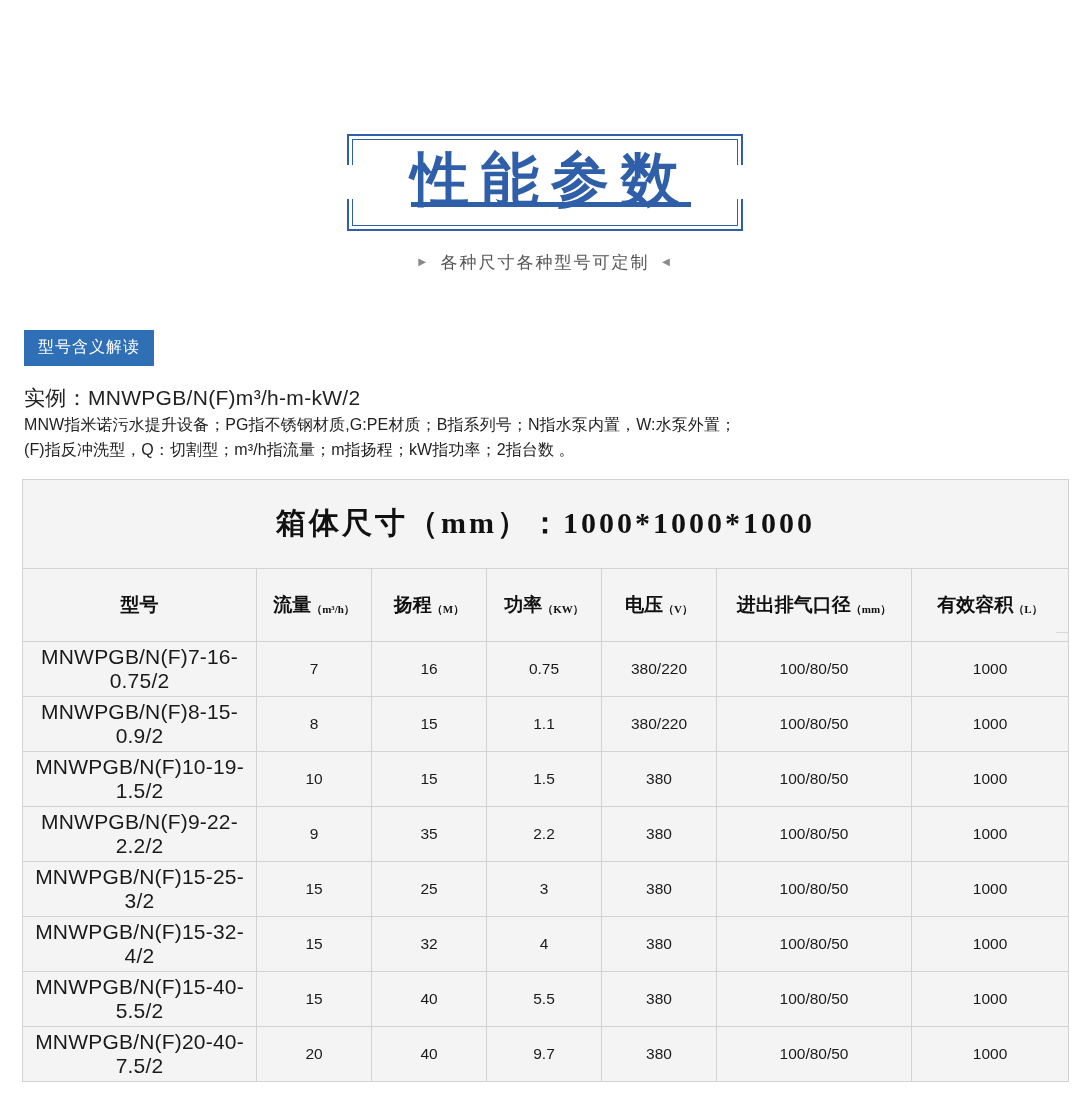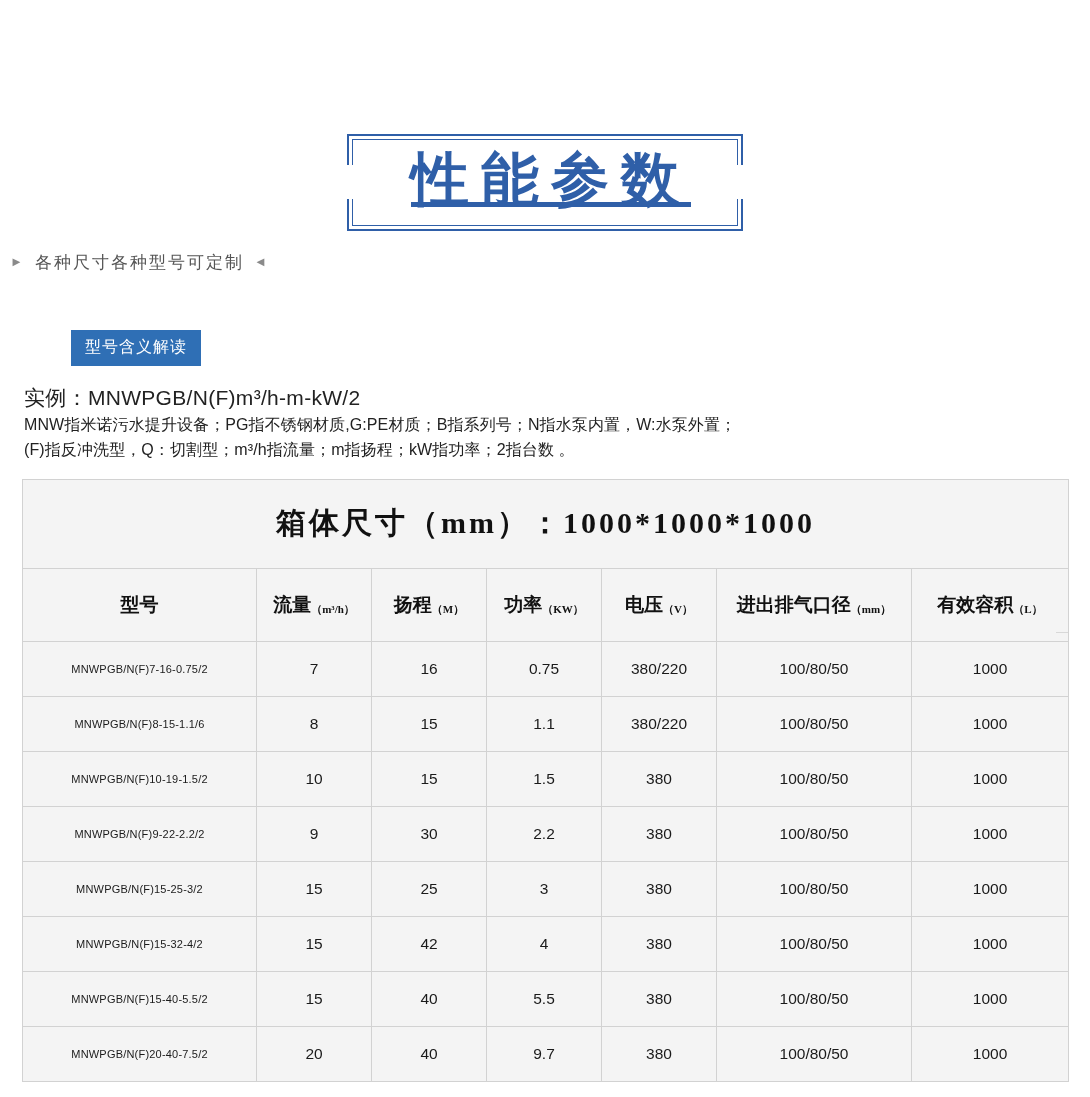--- a/index.html
+++ b/index.html
@@ -51,37 +51,36 @@
     position: absolute;
     background: #ffffff;
     width: 14px;
     height: 34px;
   }
   .notch.left  { left: -8px;  top: 50%; transform: translateY(-50%); }
   .notch.right { right: -8px; top: 50%; transform: translateY(-50%); }
 
   .subtitle {
     margin-top: 20px;
-    text-align: left;
+    text-align: center;
     font-size: 17px;
     color: #555;
     letter-spacing: 2px;
   }
   .subtitle .tri {
     color: #8a8a8a;
     font-size: 13px;
     vertical-align: 2px;
     padding: 0 10px;
   }
 
   
   .tag-row {
     margin-top: 56px;
     padding-left: 24px;
-    margin-left: 47px;
   }
   .tag {
     display: inline-block;
     background: #2f6fb5;
     color: #ffffff;
     font-size: 16px;
     padding: 7px 14px 8px 14px;
     letter-spacing: 1px;
   }
 
@@ -139,21 +138,21 @@
     font-weight: bold;
     vertical-align: -2px;
     letter-spacing: 0;
   }
   .data-cell {
     height: 52px;
     font-size: 15.5px;
     color: #1a1a1a;
   }
   .model-cell {
-    font-size: 11px;
+    font-size: 21px;
     letter-spacing: 0.2px;
   }
   
   col.c0 { width: 234px; }
   col.c1 { width: 115px; }
   col.c2 { width: 115px; }
   col.c3 { width: 115px; }
   col.c4 { width: 115px; }
   col.c5 { width: 195px; }
   col.c6 { width: 157px; }
@@ -241,59 +240,59 @@
         <tr>
           <td class="data-cell model-cell">MNWPGB/N(F)7-16-0.75/2</td>
           <td class="data-cell">7</td>
           <td class="data-cell">16</td>
           <td class="data-cell">0.75</td>
           <td class="data-cell">380/220</td>
           <td class="data-cell">100/80/50</td>
           <td class="data-cell">1000</td>
         </tr>
         <tr>
-          <td class="data-cell model-cell">MNWPGB/N(F)8-15-1.1/6</td>
+          <td class="data-cell model-cell">MNWPGB/N(F)8-15-0.9/2</td>
           <td class="data-cell">8</td>
           <td class="data-cell">15</td>
           <td class="data-cell">1.1</td>
           <td class="data-cell">380/220</td>
           <td class="data-cell">100/80/50</td>
           <td class="data-cell">1000</td>
         </tr>
         <tr>
           <td class="data-cell model-cell">MNWPGB/N(F)10-19-1.5/2</td>
           <td class="data-cell">10</td>
           <td class="data-cell">15</td>
           <td class="data-cell">1.5</td>
           <td class="data-cell">380</td>
           <td class="data-cell">100/80/50</td>
           <td class="data-cell">1000</td>
         </tr>
         <tr>
           <td class="data-cell model-cell">MNWPGB/N(F)9-22-2.2/2</td>
           <td class="data-cell">9</td>
-          <td class="data-cell">30</td>
+          <td class="data-cell">35</td>
           <td class="data-cell">2.2</td>
           <td class="data-cell">380</td>
           <td class="data-cell">100/80/50</td>
           <td class="data-cell">1000</td>
         </tr>
         <tr>
           <td class="data-cell model-cell">MNWPGB/N(F)15-25-3/2</td>
           <td class="data-cell">15</td>
           <td class="data-cell">25</td>
           <td class="data-cell">3</td>
           <td class="data-cell">380</td>
           <td class="data-cell">100/80/50</td>
           <td class="data-cell">1000</td>
         </tr>
         <tr>
           <td class="data-cell model-cell">MNWPGB/N(F)15-32-4/2</td>
           <td class="data-cell">15</td>
-          <td class="data-cell">42</td>
+          <td class="data-cell">32</td>
           <td class="data-cell">4</td>
           <td class="data-cell">380</td>
           <td class="data-cell">100/80/50</td>
           <td class="data-cell">1000</td>
         </tr>
         <tr>
           <td class="data-cell model-cell">MNWPGB/N(F)15-40-5.5/2</td>
           <td class="data-cell">15</td>
           <td class="data-cell">40</td>
           <td class="data-cell">5.5</td>

